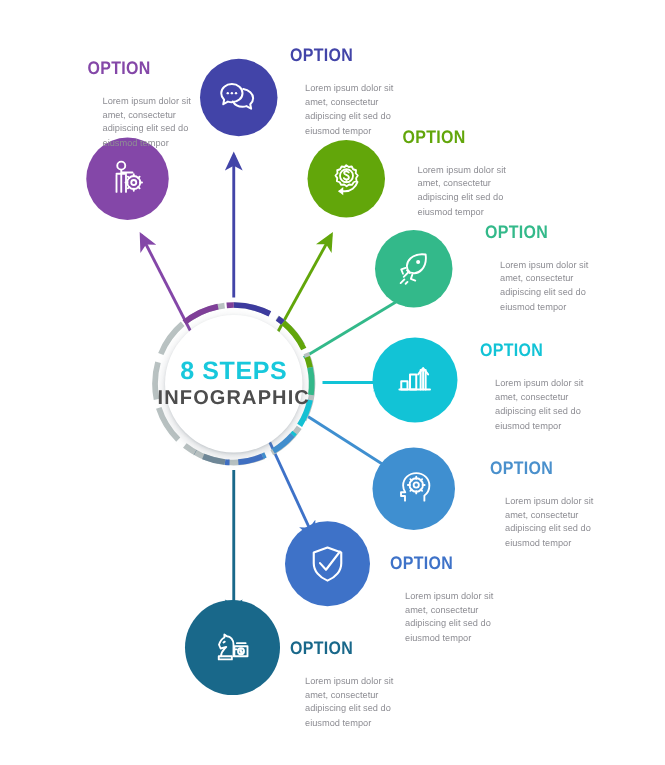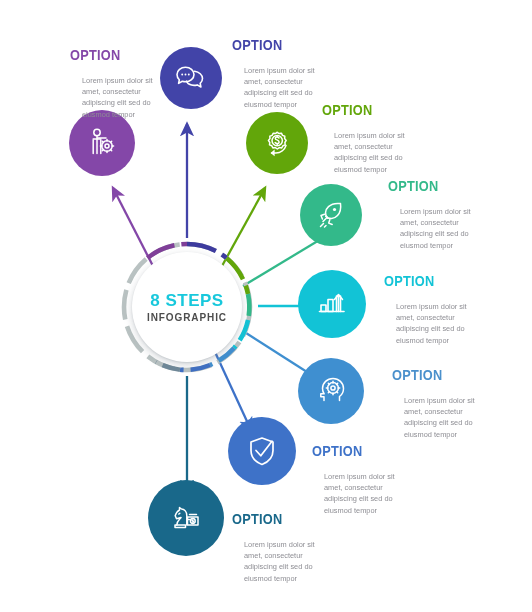--- a/index.html
+++ b/index.html
@@ -50,28 +50,28 @@
     height: 110px;
     border-radius: 50%;
     background: #ffffff;
     box-shadow: 0 3px 9px rgba(120,130,140,0.33), 0 1px 2px rgba(120,130,140,0.22);
     display: flex;
     flex-direction: column;
     align-items: center;
     justify-content: center;
   }
   .hub-title {
-    font-size: 17px;
+    font-size: 20px;
     font-weight: bold;
     letter-spacing: 0.5px;
     line-height: 1;
     margin-bottom: 4px;
   }
   .hub-sub {
-    font-size: 10px;
+    font-size: 16px;
     font-weight: bold;
     letter-spacing: 0.9px;
     line-height: 1;
   }
 
   .textblock {
     position: absolute;
     width: 104px;
   }
   .opt-title {

